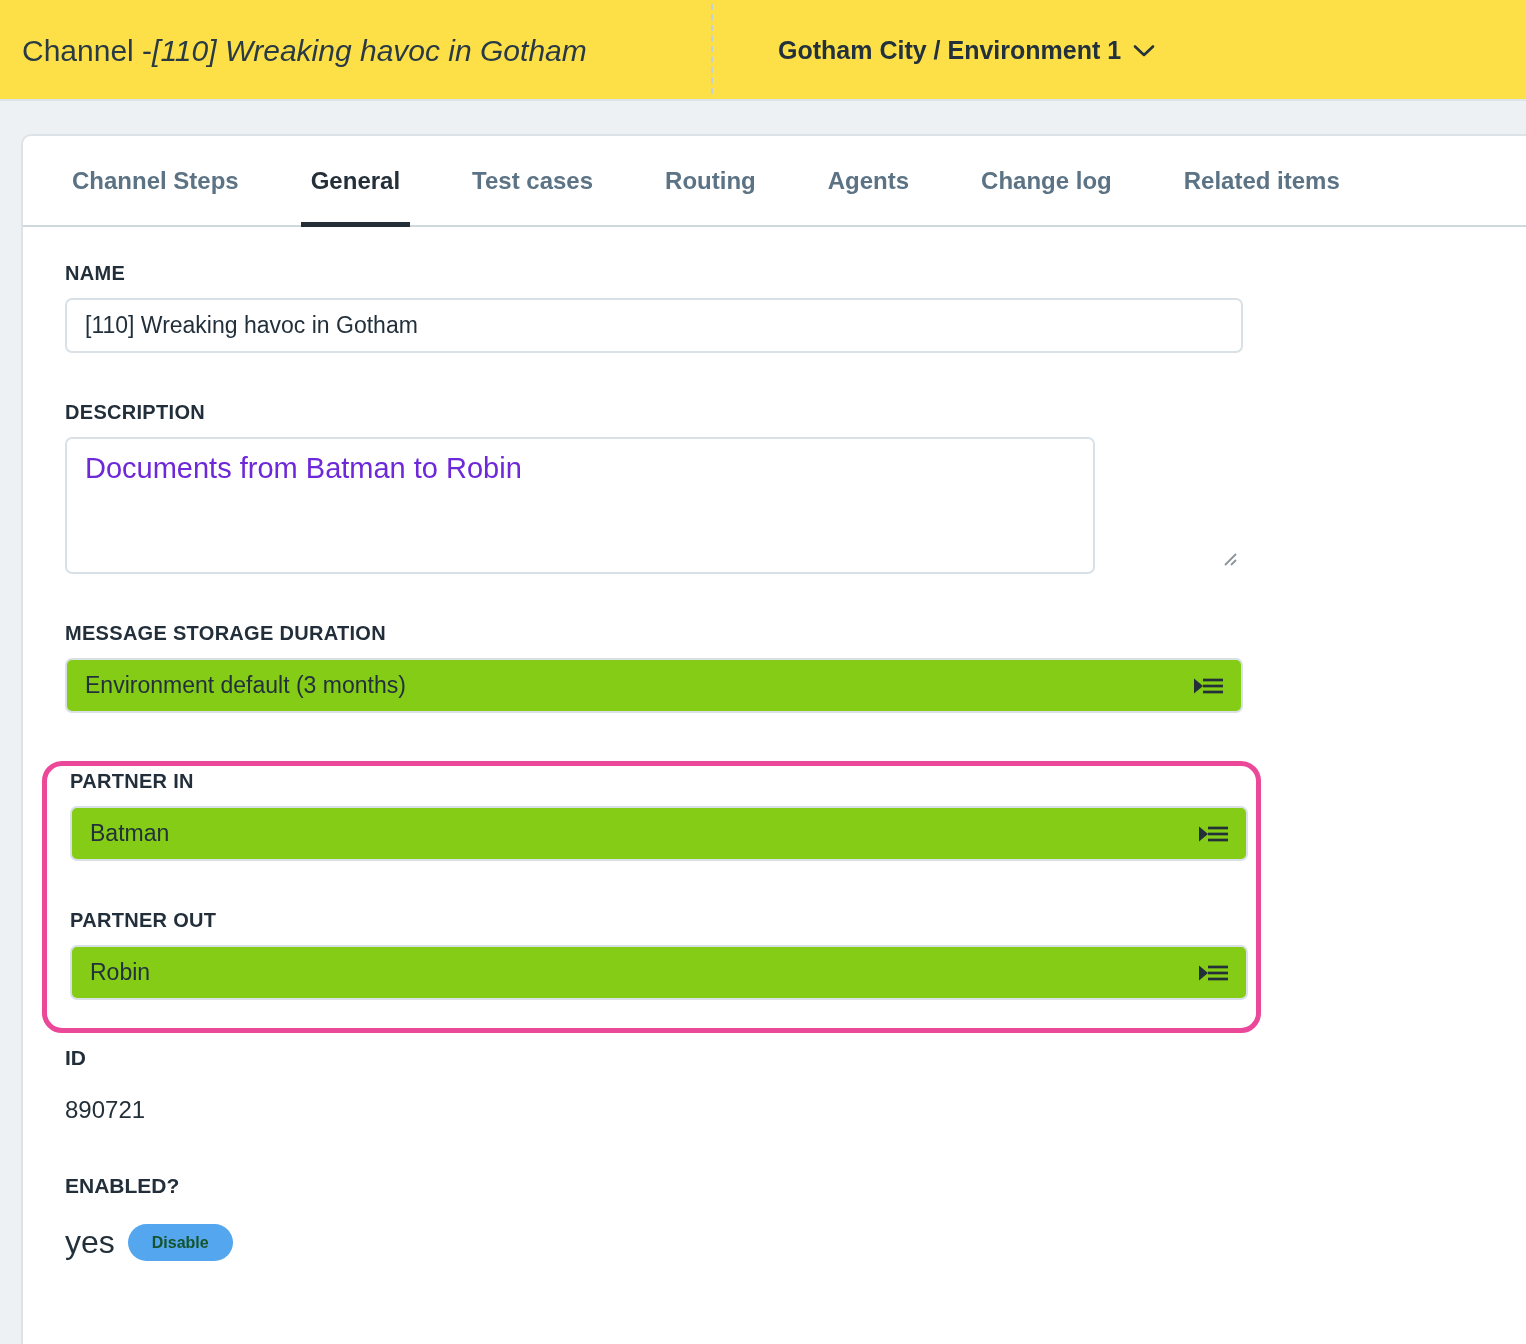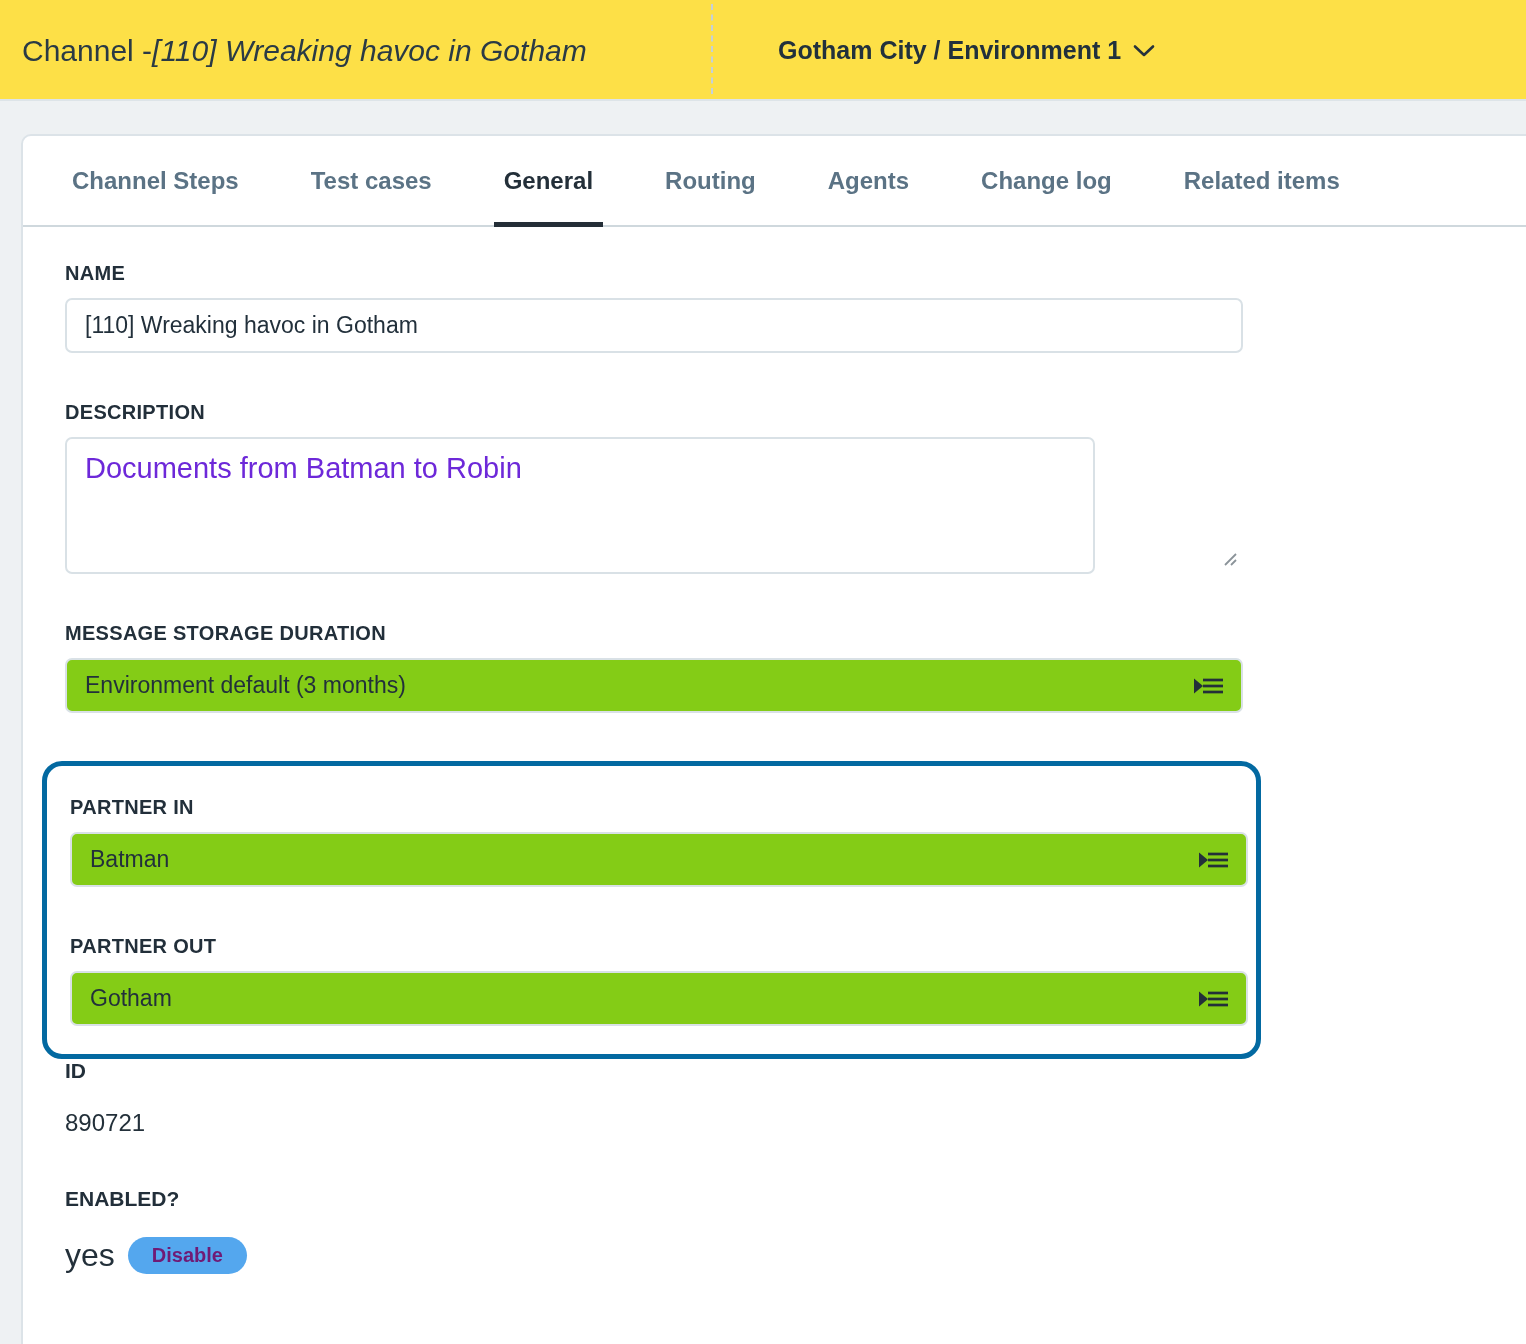--- a/index.html
+++ b/index.html
@@ -104,36 +104,37 @@
     border:2px solid #d9e1e6; border-radius:7px;
     display:flex; align-items:center; justify-content:space-between;
     padding:0 16px 0 18px;
     font-size:23px; color:#22303b;
     background:#84cc16; cursor:pointer;
   }
 
   .highlight-box {
     width:1219px;
     margin-left:-23px;
-    padding:30px 0 28px 23px;
-    border:5px solid #0369a1;
+    padding:4px 0 28px 23px;
+    border:5px solid #ec4899;
     border-radius:20px;
+    margin-bottom:13px;
   }
   .highlight-box .form-group:last-child { margin-bottom:0; }
 
   .static-group { margin-bottom:50px; }
   .static-label { font-size:21px; font-weight:bold; color:#222f3a; margin-bottom:26px; }
   .static-value { font-size:24px; color:#23303a; }
 
   .enabled-row { display:flex; align-items:center; gap:13px; }
   .enabled-value { font-size:32px; color:#23303a; }
   .disable-btn {
-    background:#54a7ee; color:#701a75;
-    font-family:"Liberation Sans", sans-serif;
-    font-size:20px; font-weight:bold;
+    background:#54a7ee; color:#14532d;
+    font-family:"Liberation Sans", sans-serif;
+    font-size:16px; font-weight:bold;
     border:none; border-radius:19px;
     height:37px; padding:4px 24px;
     cursor:pointer;
   }
 
   svg { display:block; }
 </style>
 </head>
 <body>
 
@@ -150,22 +151,22 @@
         <path d="M2 2.5 L11 11 L20 2.5" fill="none" stroke="#26323c" stroke-width="2.6" stroke-linecap="round" stroke-linejoin="round"></path>
       </svg>
     </span>
   </div>
 </header>
 
 <main class="card">
 
   <nav class="tabs">
     <div class="tab">Channel Steps</div>
+    <div class="tab active">General</div>
     <div class="tab">Test cases</div>
-    <div class="tab active">General</div>
     <div class="tab">Routing</div>
     <div class="tab">Agents</div>
     <div class="tab">Change log</div>
     <div class="tab">Related items</div>
   </nav>
 
   <div class="content">
 
     <div class="form-group">
       <div class="field-label">NAME</div>
@@ -212,21 +213,21 @@
               <line x1="12" y1="12" x2="32" y2="12" stroke="#232f39" stroke-width="2.7"></line>
               <line x1="12" y1="18" x2="32" y2="18" stroke="#232f39" stroke-width="2.7"></line>
             </svg>
           </span>
         </div>
       </div>
 
       <div class="form-group">
         <div class="field-label">PARTNER OUT</div>
         <div class="fake-select">
-          <span>Gotham</span>
+          <span>Robin</span>
           <span>
             <svg width="34" height="24" viewBox="0 0 34 24">
               <path d="M3 4.5 L12 12 L3 19.5 Z" fill="#232f39"></path>
               <line x1="12" y1="6" x2="32" y2="6" stroke="#232f39" stroke-width="2.7"></line>
               <line x1="12" y1="12" x2="32" y2="12" stroke="#232f39" stroke-width="2.7"></line>
               <line x1="12" y1="18" x2="32" y2="18" stroke="#232f39" stroke-width="2.7"></line>
             </svg>
           </span>
         </div>
       </div>

